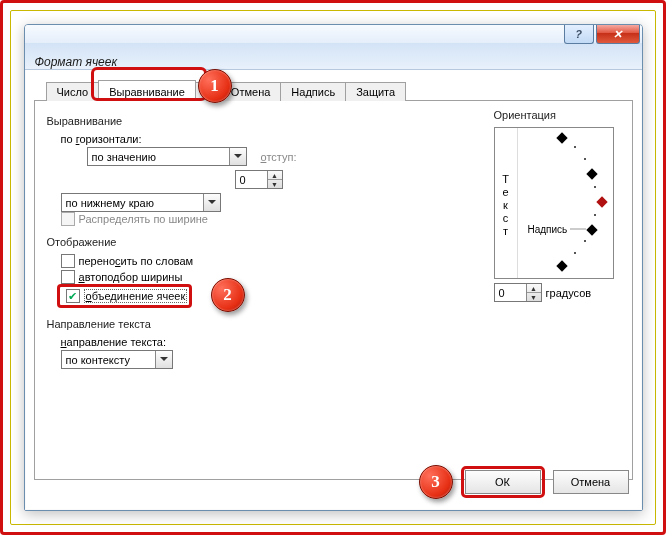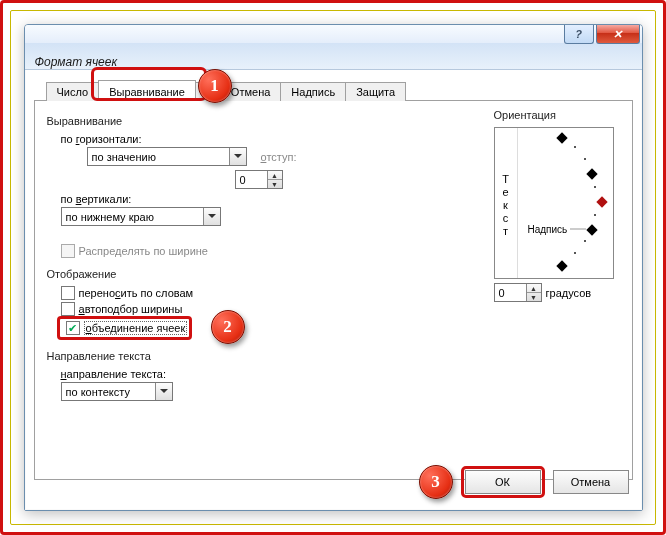--- a/index.html
+++ b/index.html
@@ -430,27 +430,26 @@
             <div style="width:160px;margin-left:14px;"></div>
             <div class="spin" style="margin-left:14px;">
               <span>0</span>
                 <div class="tw">
                   <div>▲</div>
                   <div>▼</div>
                 </div>
             </div>
           </div>
 
-          <label class="sm">по <u>в</u>ертикали:</label>
           <div class="combo" style="width:160px;">
             <span>по нижнему краю</span>
               <div class="dd"></div>
           </div>
 
-          <div class="cb disabled" style="margin-top:18px;">
+          <div class="cb disabled" style="margin-top:0;">
             <span class="box"></span>
               <span>Распределять по ширине</span>
           </div>
 
           <div class="group-label" style="margin-top:10px;">Отображение</div>
 
           <div class="cb">
             <span class="box"></span>
               <span>перено<u>с</u>ить по словам</span>
           </div>

